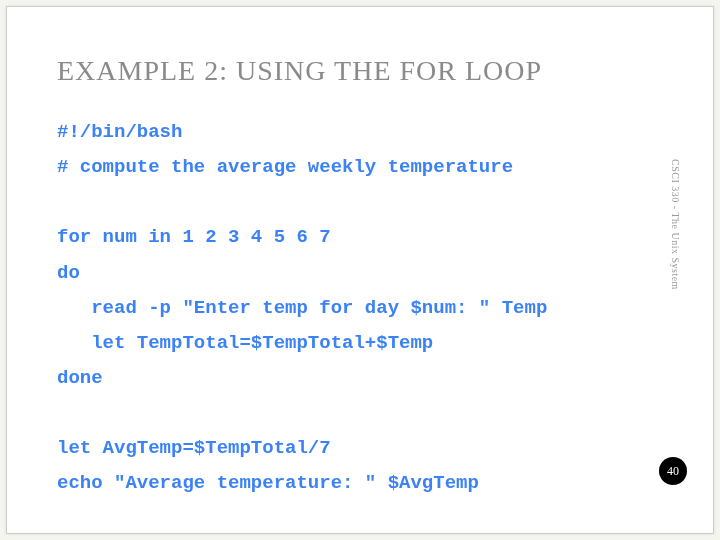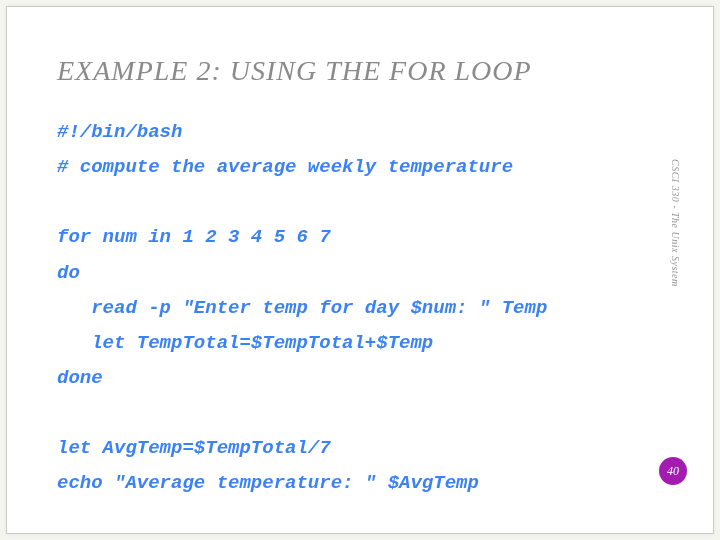--- a/index.html
+++ b/index.html
@@ -14,21 +14,20 @@
   .slide {
     position: absolute;
     top: 6px;
     left: 6px;
     right: 6px;
     bottom: 6px;
     background: #ffffff;
     border: 1px solid #ccc;
     box-shadow: 0 0 4px rgba(0,0,0,0.08);
     padding: 48px 50px 40px 50px;
-    font-style: italic;
   }
   .title {
     font-family: Georgia, 'Times New Roman', serif;
     font-size: 28px;
     font-weight: 400;
     letter-spacing: 1px;
     color: #8a8a8a;
     margin-bottom: 28px;
     font-variant: small-caps;
   }
@@ -50,21 +49,21 @@
     color: #999;
     letter-spacing: 0.5px;
   }
   .page-badge {
     position: absolute;
     right: 26px;
     bottom: 48px;
     width: 28px;
     height: 28px;
     border-radius: 50%;
-    background: #a21caf;
+    background: #000000;
     color: #fff;
     font-family: Georgia, serif;
     font-size: 12px;
     display: flex;
     align-items: center;
     justify-content: center;
     margin-left: 16px;
   }
 </style>
 </head>

